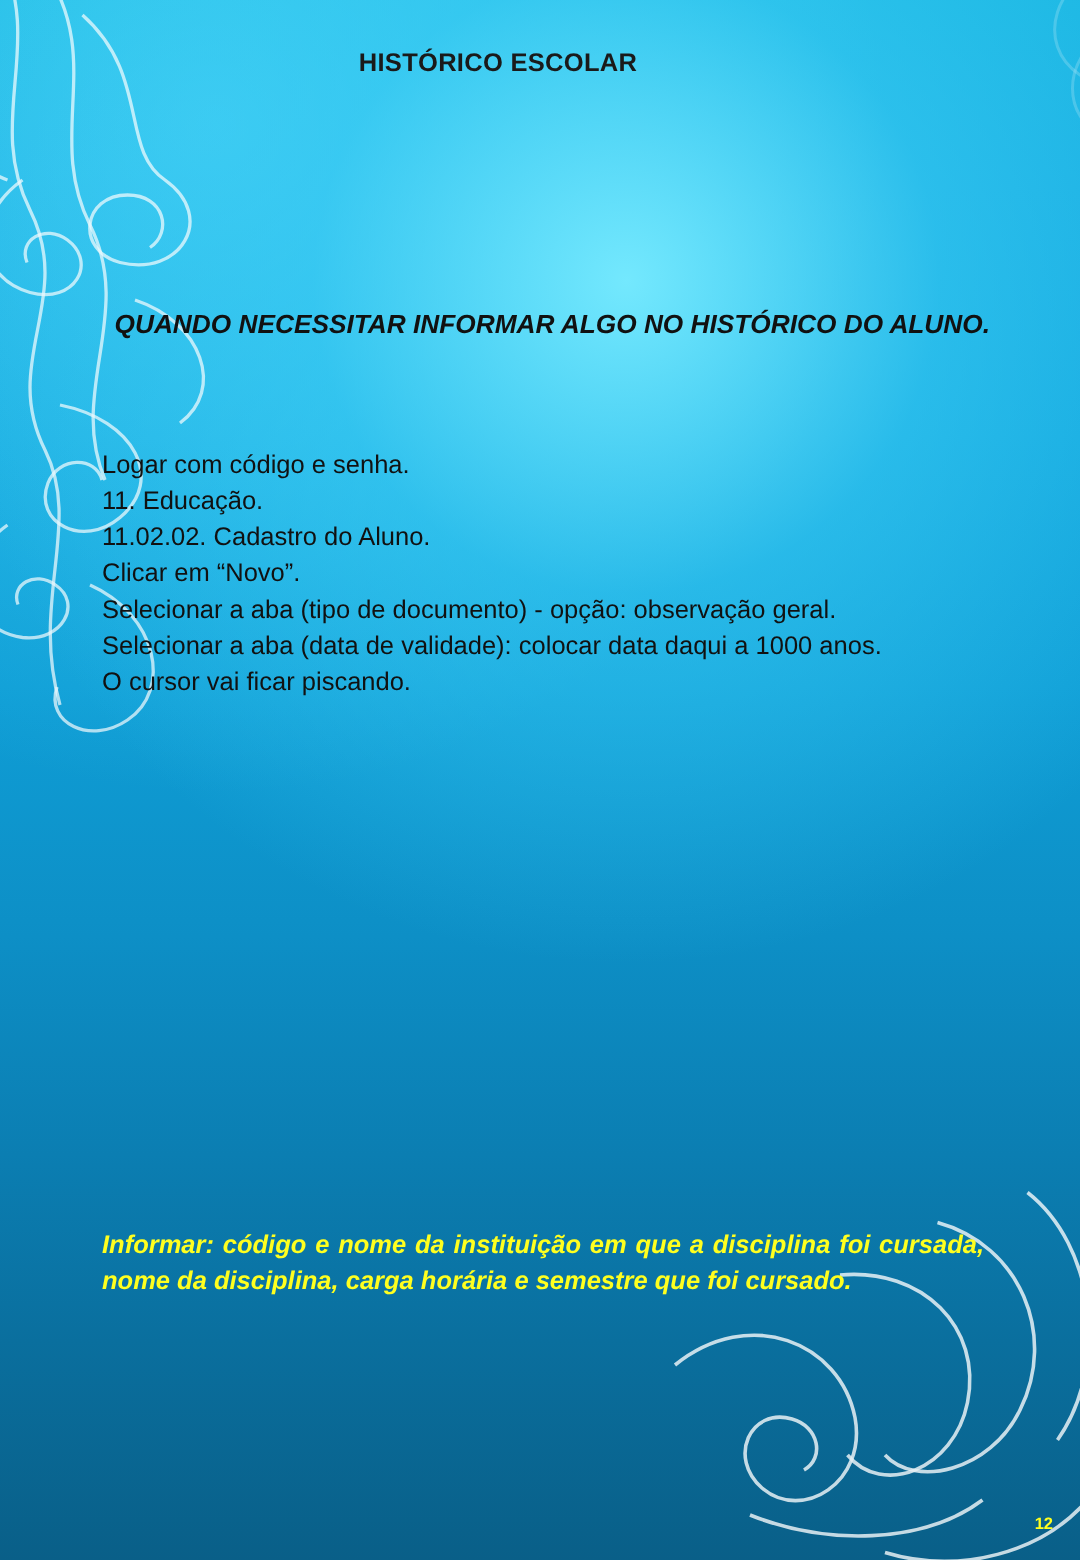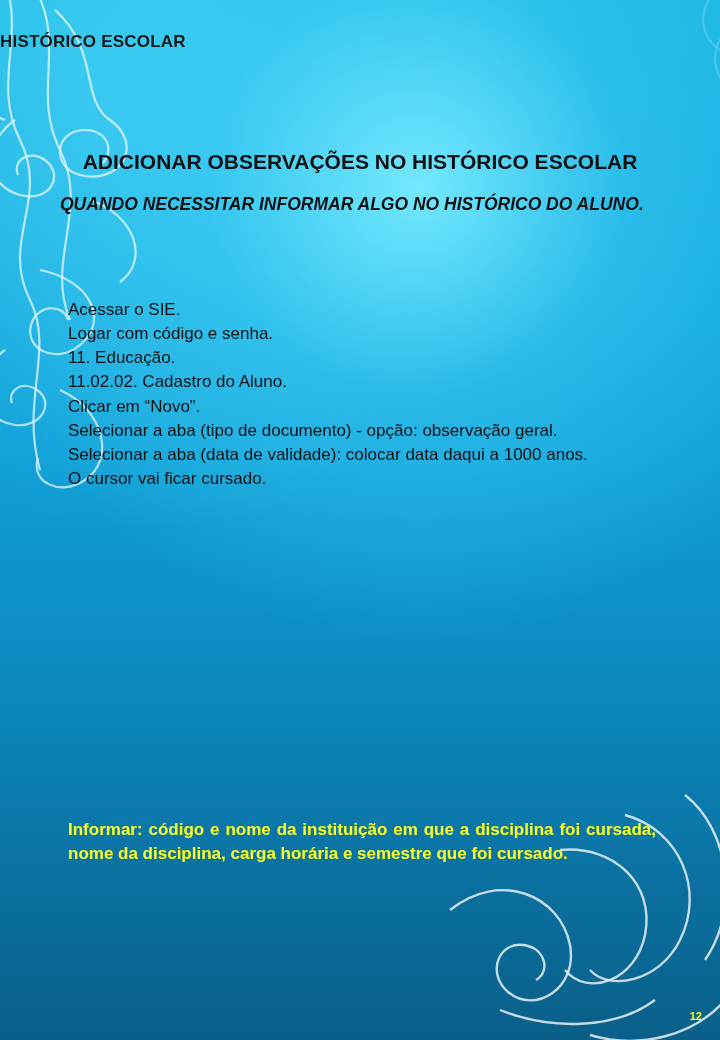--- a/index.html
+++ b/index.html
@@ -49,43 +49,44 @@
     height: 220px;
     opacity: 0.55;
   }
 
   
   .header-title {
     position: absolute;
     top: 32px;
     left: 0;
     width: 664px;
+    text-align: center;
     font-size: 17px;
     font-weight: bold;
     color: #1a1a1a;
     letter-spacing: 0.2px;
   }
 
   .main-title {
     position: absolute;
     top: 150px;
     left: 0;
     width: 720px;
     text-align: center;
     font-size: 21px;
     font-weight: bold;
     color: #111111;
   }
 
   .subtitle {
     position: absolute;
-    top: 192px;
+    top: 204px;
     left: 60px;
     width: 600px;
-    text-align: left;
+    text-align: right;
     font-size: 17.5px;
     font-style: italic;
     font-weight: bold;
     color: #111111;
     line-height: 1.38;
   }
 
   .body-block {
     position: absolute;
     top: 298px;
@@ -107,20 +108,21 @@
     position: absolute;
     top: 818px;
     left: 68px;
     width: 588px;
     font-size: 17px;
     font-weight: bold;
     color: #ffff1f;
     line-height: 1.42;
     text-align: justify;
     text-justify: inter-word;
+    font-style: italic;
   }
 
   .page-number {
     position: absolute;
     right: 18px;
     bottom: 18px;
     font-size: 11px;
     font-weight: bold;
     color: #ffff1f;
   }
@@ -157,32 +159,30 @@
       <path d="M120 90 C 175 85, 215 125, 205 175 C 196 220, 148 238, 125 210"></path>
       <path d="M185 55 C 240 70, 265 130, 240 180 C 220 221, 170 232, 150 210"></path>
       <path d="M245 35 C 290 70, 300 150, 265 200"></path>
       <path d="M60 250 C 110 270, 175 270, 215 240"></path>
       <path d="M150 275 C 200 290, 255 275, 285 240"></path>
     </g>
   </svg>
 
   <div class="header-title">HISTÓRICO ESCOLAR</div>
 
-  <div class="main-title">ADICIONAR OBSERVAÇÕES NO HISTÓRICO ESCOLAR</div>
 
   <div class="subtitle">QUANDO NECESSITAR INFORMAR ALGO NO HISTÓRICO DO ALUNO.</div>
 
   <div class="body-block">
-    <div class="body-line">Acessar o SIE.</div>
     <div class="body-line">Logar com código e senha.</div>
     <div class="body-line">11. Educação.</div>
     <div class="body-line">11.02.02. Cadastro do Aluno.</div>
     <div class="body-line">Clicar em “Novo”.</div>
     <div class="body-line">Selecionar a aba (tipo de documento) - opção: observação geral.</div>
     <div class="body-line">Selecionar a aba (data de validade): colocar data daqui a 1000 anos.</div>
-    <div class="body-line">O cursor vai ficar cursado.</div>
+    <div class="body-line">O cursor vai ficar piscando.</div>
   </div>
 
   <div class="highlight-block">Informar: código e nome da instituição em que a disciplina foi cursada, nome da disciplina, carga horária e semestre que foi cursado.</div>
 
   <div class="page-number">12</div>
 
 </div>
 
 </body></html>

